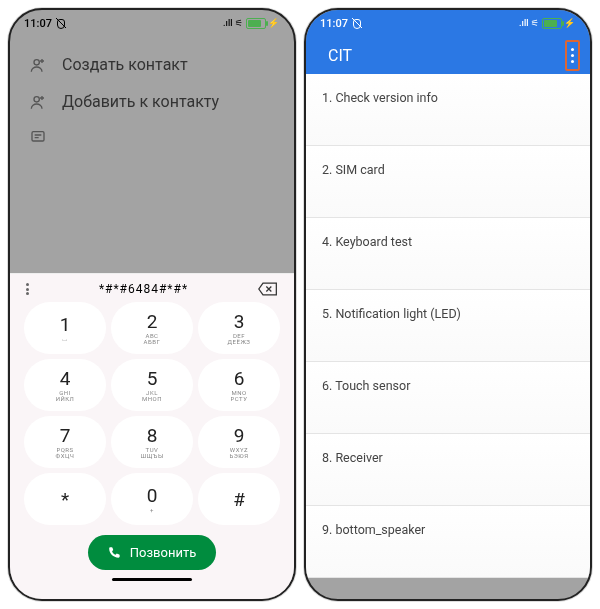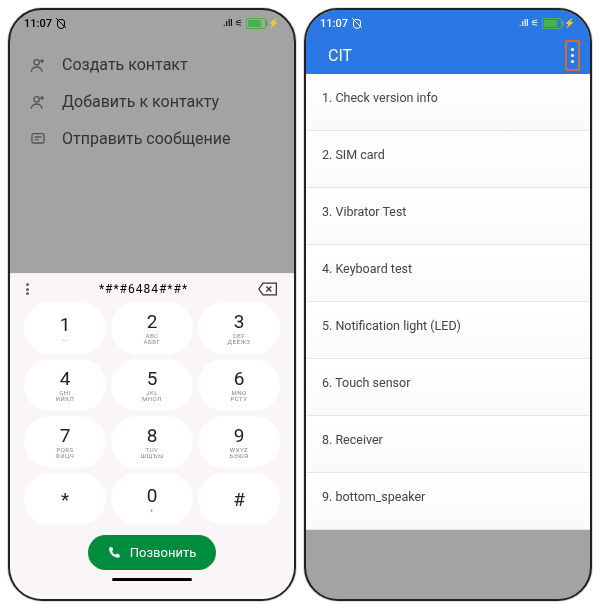--- a/index.html
+++ b/index.html
@@ -28,21 +28,21 @@
   .number{flex:1;text-align:center;font-size:12px;letter-spacing:1px}
   .back-ic{width:20px;height:14px}
   .keypad{display:grid;grid-template-columns:repeat(3,1fr);grid-auto-rows:52px;gap:5px;padding:0 8px}
   .key{background:#fff;border-radius:50px;display:flex;flex-direction:column;align-items:center;justify-content:center;line-height:1}
   .key .d{font-size:19px;color:#222}
   .key .s{font-size:6px;color:#888;margin-top:2px;letter-spacing:.5px;text-align:center}
   .call-btn{margin:10px auto 8px;background:#008c3e;color:#fff;border-radius:24px;padding:10px 20px;display:flex;align-items:center;gap:8px;font-size:13px;width:fit-content}
   .call-ic{width:14px;height:14px}
   .home-ind{width:80px;height:3px;background:#000;border-radius:3px;margin:4px auto 6px}
   .list{flex:1;overflow:hidden}
-  .list-item{padding:16px 16px 25px;border-bottom:1px solid #e4e4e4;font-size:12.5px;color:#444;background:linear-gradient(#fff,#fafafa)}
+  .list-item{padding:16px 16px 40px;border-bottom:1px solid #e4e4e4;font-size:12.5px;color:#444;background:linear-gradient(#fff,#fafafa)}
 </style>
 </head>
 <body>
 
 <div class="phone">
   <div class="statusbar">
     <span class="time">
         <span>11:07</span>
         <span class="mute-ic"></span>
       </span>
@@ -64,21 +64,20 @@
             <path d="M2 22c0-4 4-7 8-7s8 3 8 7"></path>
             <path d="M18 3v6M15 6h6"></path>
           </svg>
         <span>Добавить к контакту</span>
       </div>
       <div class="action-row">
         <svg class="action-ic" viewBox="0 0 24 24" fill="none" stroke="#555" stroke-width="2">
             <rect x="3" y="4" width="18" height="14" rx="2"></rect>
             <path d="M7 9h10M7 13h6"></path>
           </svg>
-        <span>Отправить сообщение</span>
       </div>
     </div>
 
     <div class="dial-area">
       <div class="dial-top">
         <div class="dots">
             <span></span>
             <span></span>
             <span></span>
           </div>
@@ -159,20 +158,19 @@
     <span>CIT</span>
     <div class="more-dots">
         <span></span>
         <span></span>
         <span></span>
       </div>
   </div>
   <div class="list" id="cit-list">
       <div class="list-item">1. Check version info</div>
       <div class="list-item">2. SIM card</div>
-      <div class="list-item">3. Vibrator Test</div>
       <div class="list-item">4. Keyboard test</div>
       <div class="list-item">5. Notification light (LED)</div>
       <div class="list-item">6. Touch sensor</div>
       <div class="list-item">8. Receiver</div>
       <div class="list-item">9. bottom_speaker</div>
     </div>
 </div>
 
 </body></html>

